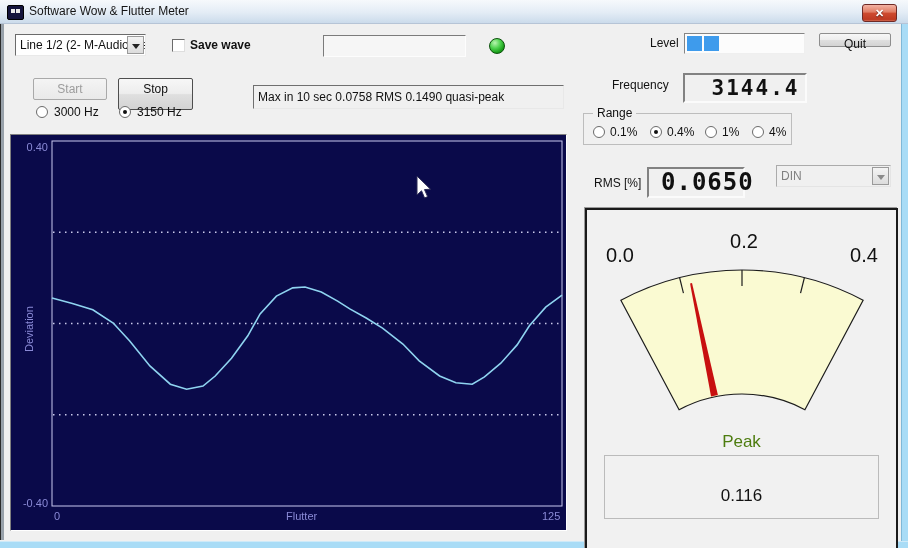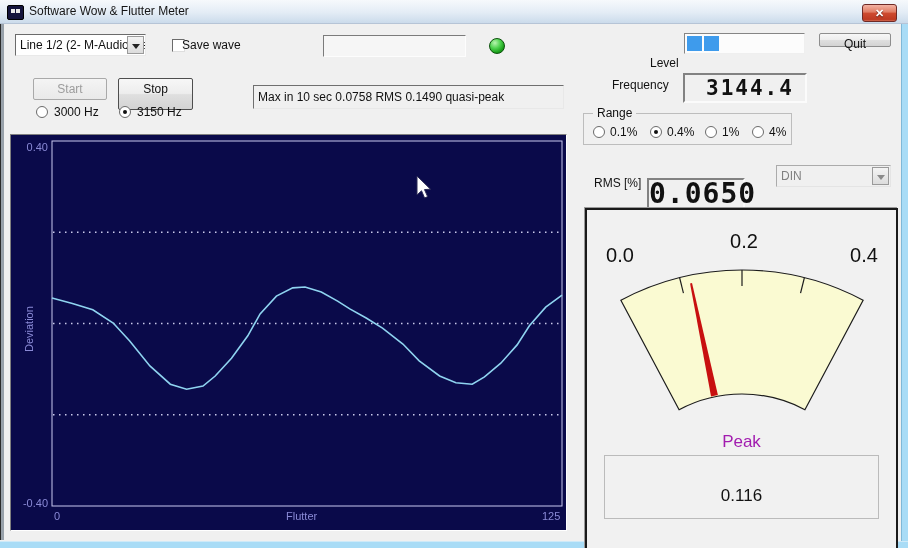--- a/index.html
+++ b/index.html
@@ -64,21 +64,21 @@
 
   
   .chart-panel { position:absolute; left:10px; top:134px; width:557px; height:397px; background:#0A0A4A;
     border:1px solid; border-color:#7F7F7F #FFFFFF #FFFFFF #7F7F7F; }
   .chart-panel .axis-text { position:absolute; color:#8A8AD6; font-size:11px; white-space:nowrap; }
   .ylabel-rot { transform:rotate(-90deg); transform-origin:left top; }
 
   
   .meter-panel { position:absolute; left:585px; top:208px; width:313px; height:409px; background:#F1F1F1;
     border:2px solid #1A1A1A; box-shadow:-1px -1px 0 #9A9A9A; }
-  .peak-label { position:absolute; left:0; top:222px; width:100%; text-align:center; font-size:17px; color:#a21caf; }
+  .peak-label { position:absolute; left:0; top:222px; width:100%; text-align:center; font-size:17px; color:#4d7c0f; }
   .peak-box { position:absolute; left:17px; top:245px; width:275px; height:64px; border:1px solid #BBB; background:#F1F1F1; }
   .peak-value { position:absolute; left:0; top:30px; width:100%; text-align:center; font-size:17px; color:#111; }
 
   .status-box { position:absolute; left:253px; top:85px; width:311px; height:24px; background:#F0F0F0;
     border:1px solid; border-color:#6F6F6F #E8E8E8 #E8E8E8 #6F6F6F; font-size:12px; line-height:22px; padding-left:4px;
     overflow:hidden; white-space:nowrap; }
   .cursor { position:absolute; left:415px; top:175px; pointer-events:none; }
 </style>
 </head>
 <body>
@@ -95,58 +95,58 @@
   </div>
   <div class="edge-left"></div>
   <div class="edge-right"></div>
   <div class="edge-bottom"></div>
 
   <div class="combo" style="left:15px; top:34px; width:131px; height:22px;">
     <span>Line 1/2 (2- M-Audio De</span>
     <span class="dd"></span>
   </div>
   <span class="checkbox" style="left:172px; top:39px;"></span>
-  <span class="lbl" style="left:182px; top:38px;">Save wave</span>
+  <span class="lbl" style="left:190px; top:38px;font-weight:bold;">Save wave</span>
   <div class="sunken" style="position:absolute; left:323px; top:35px; width:143px; height:22px; background:#F6F6F6;">
     <span></span>
   </div>
   <span class="led"></span>
 
-  <span class="lbl" style="left:650px; top:36px;margin-top:20px;">Level</span>
+  <span class="lbl" style="left:650px; top:36px;">Level</span>
   <div class="level-bar">
       <div class="seg" style="background: rgb(62, 155, 236);"></div>
       <div class="seg" style="background: rgb(62, 155, 236);"></div>
     </div>
   <div class="btn" style="left:819px; top:33px; width:72px; height:14px; line-height:21px;">Quit</div>
 
   <div class="btn disabled" style="left:33px; top:78px; width:74px; height:22px; line-height:20px;">Start</div>
   <div class="btn default" style="left:118px; top:78px; width:75px; height:32px; line-height:20px;">Stop</div>
   <span class="radio" style="left:36px; top:106px;"></span>
   <span class="lbl" style="left:54px; top:105px;">3000 Hz</span>
   <span class="radio checked" style="left:119px; top:106px;"></span>
   <span class="lbl" style="left:137px; top:105px;">3150 Hz</span>
   <div class="status-box">Max in 10 sec 0.0758 RMS 0.1490 quasi-peak</div>
 
   <span class="lbl" style="left:612px; top:78px;">Frequency</span>
-  <div class="display" style="left:683px; top:73px; width:124px; height:30px; font-size:21px; line-height:26px; padding-left:21px; letter-spacing:2px;">3144.4</div>
+  <div class="display" style="left:683px; top:73px; width:124px; height:30px; font-size:21px; line-height:26px; padding-left:21px; letter-spacing:2px;text-align:center;">3144.4</div>
 
   <div class="groupbox" style="left:583px; top:113px; width:209px; height:32px;">
     <span class="gb-label">Range</span>
   </div>
   <span class="radio" style="left:593px; top:126px;"></span>
   <span class="lbl" style="left:610px; top:125px;">0.1%</span>
   <span class="radio checked" style="left:650px; top:126px;"></span>
   <span class="lbl" style="left:667px; top:125px;">0.4%</span>
   <span class="radio" style="left:705px; top:126px;"></span>
   <span class="lbl" style="left:722px; top:125px;">1%</span>
   <span class="radio" style="left:752px; top:126px;"></span>
   <span class="lbl" style="left:769px; top:125px;">4%</span>
 
   <span class="lbl" style="left:594px; top:176px;">RMS [%]</span>
-  <div class="display" style="left:647px; top:178px; width:98px; height:31px; font-size:28px; line-height:27px; padding-left:0; letter-spacing:1px;">0.0650</div>
+  <div class="display" style="left:647px; top:167px; width:98px; height:31px; font-size:24px; line-height:27px; padding-left:12px; letter-spacing:1px;">0.0650</div>
   <div class="combo disabled" style="left:776px; top:165px; width:115px; height:22px;">
     <span>DIN</span>
     <span class="dd"></span>
   </div>
 
   <div class="chart-panel">
     <svg id="chart-svg" width="555" height="395">
         <rect x="41" y="6" width="510" height="365" fill="#0A0A4A" stroke="#C9C9F0" stroke-width="1"></rect>
         <line x1="42" y1="97.25" x2="550" y2="97.25" stroke="#C9C9EA" stroke-width="1.5" stroke-dasharray="1.5 4.5"></line>
         <line x1="42" y1="188.5" x2="550" y2="188.5" stroke="#C9C9EA" stroke-width="1.5" stroke-dasharray="1.5 4.5"></line>

